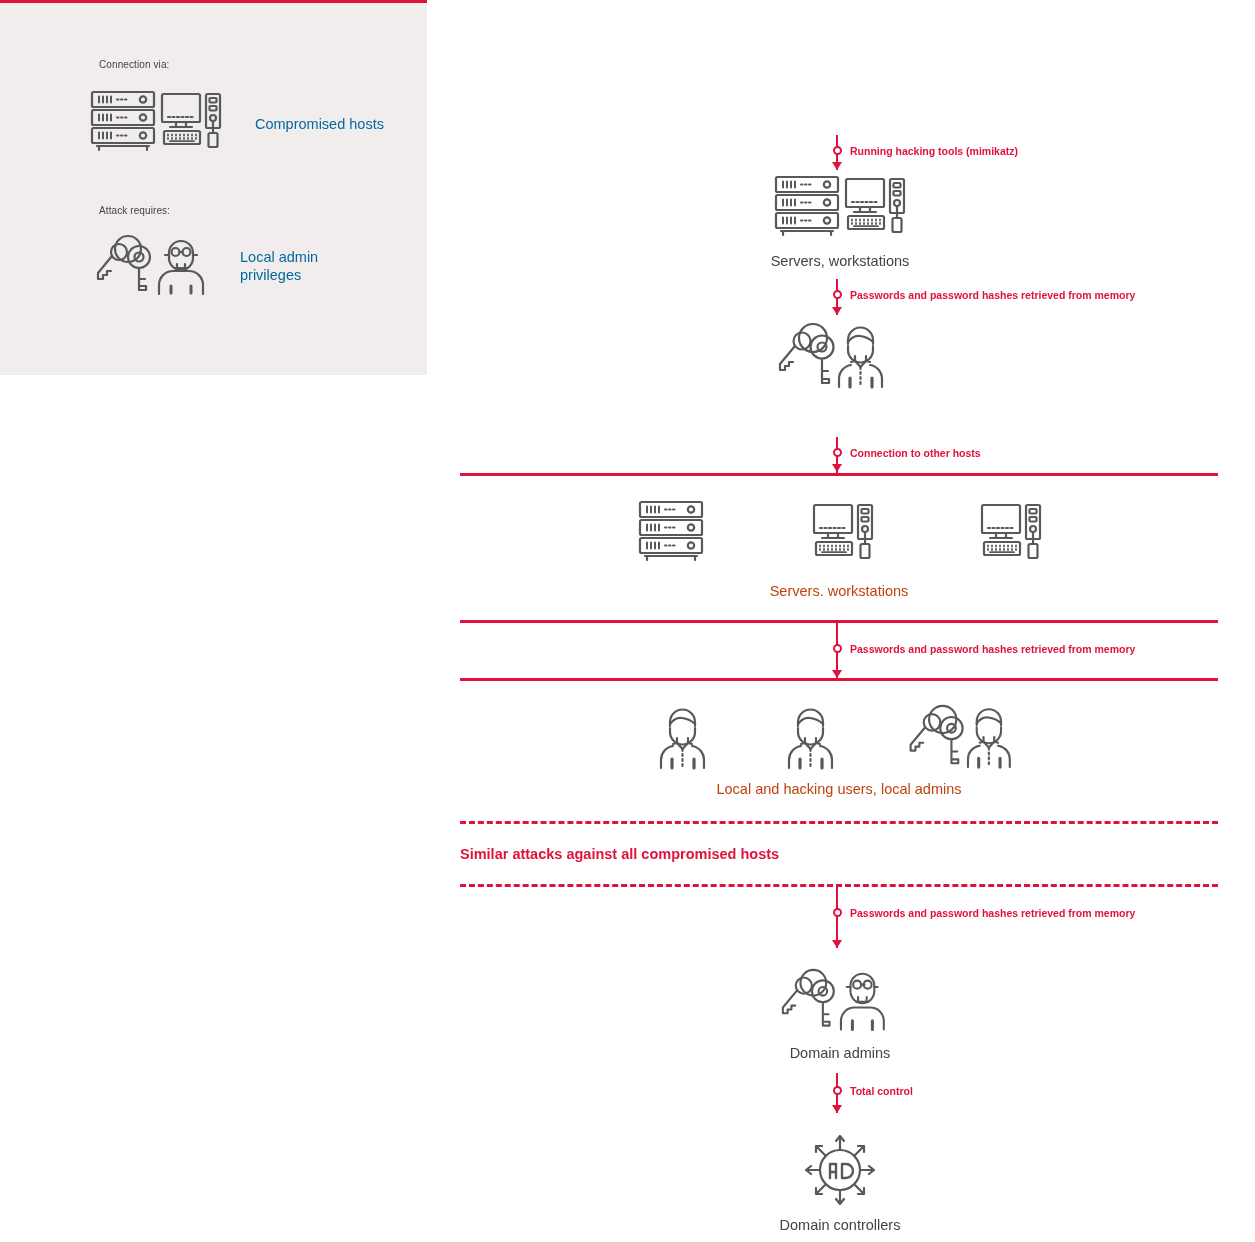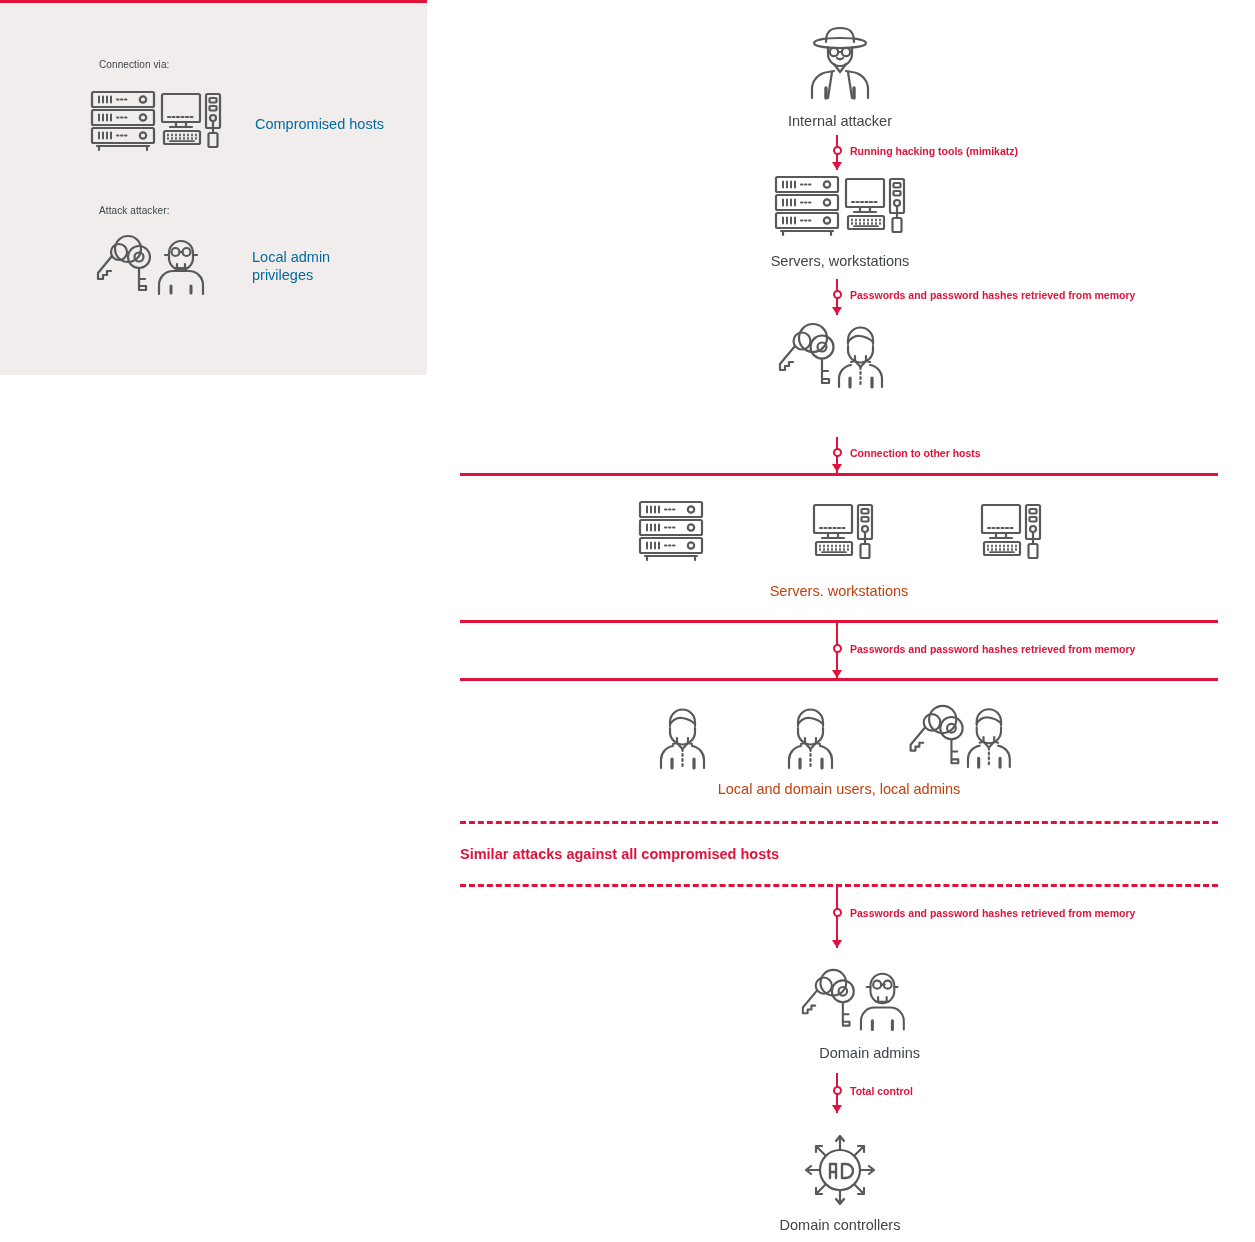--- a/index.html
+++ b/index.html
@@ -23,21 +23,21 @@
   }
   #legend-heading-1{top:56px;}
   #legend-heading-2{top:202px;}
   .legend-row{position:absolute;display:flex;align-items:center;}
   #legend-row-1{left:88px;top:86px;}
   #legend-row-2{left:95px;top:228px;}
   .legend-text{
     font-size:14.5px;color:#0369a1;line-height:18px;white-space:pre-line;
   }
   #legend-text-1{margin-left:31px;}
-  #legend-text-2{margin-left:31px;}
+  #legend-text-2{margin-left:19px;}
 
   
   #flow{
     position:absolute;left:0;top:0;width:1255px;height:1242px;
   }
   .node{position:absolute;text-align:center;}
   .node-icon{display:block;margin:0 auto;}
   .node-label{
     font-size:14.5px;color:#3f4447;line-height:18px;margin-top:6px;white-space:pre-line;
   }
@@ -120,21 +120,21 @@
         <rect x="121.5" y="9" width="7" height="4.5" rx="1"></rect>
         <rect x="121.5" y="17" width="7" height="4.5" rx="1"></rect>
         <circle cx="125" cy="29" r="3"></circle>
         <path d="M125 33v10"></path>
         <rect x="120.5" y="44" width="9" height="14" rx="1.5"></rect>
       </svg>
     </span>
     <span class="legend-text" id="legend-text-1">Compromised hosts</span>
   </div>
 
-  <div class="legend-heading" id="legend-heading-2">Attack attacker:</div>
+  <div class="legend-heading" id="legend-heading-2">Attack requires:</div>
 
   <div class="legend-row" id="legend-row-2">
     <span>
       <svg width="126" height="66" viewBox="0 0 126 66" fill="none" stroke="#58595b" stroke-width="2.2" stroke-linecap="round" stroke-linejoin="round">
 
         <circle cx="33" cy="18" r="13"></circle>
         <circle cx="24" cy="21" r="8"></circle>
         <path d="M17 25 L3 42 l0 6 l5 0 l0 -4 l4 0 l0 -4 l4 0"></path>
 
         <circle cx="44" cy="26" r="11"></circle>
@@ -152,45 +152,20 @@
         <path d="M76 55 v7 M96 55 v7" stroke-width="3"></path>
       </svg>
     </span>
     <span class="legend-text" id="legend-text-2">Local admin
 privileges</span>
   </div>
 </div>
 
 <div id="flow">
 
-  <div class="node" style="left:760px;top:24px;width:160px;">
-    <span class="node-icon">
-      <svg width="76" height="78" viewBox="0 0 76 78" fill="none" stroke="#58595b" stroke-width="2.2" stroke-linecap="round" stroke-linejoin="round">
-
-        <path d="M24 18 c0 -9 3 -14 14 -14 c11 0 14 5 14 14"></path>
-        <path d="M12 19 c0 -3 10 -5 26 -5 c16 0 26 2 26 5 c0 3 -10 5 -26 5 c-16 0 -26 -2 -26 -5 z"></path>
-
-        <path d="M26 23 v7 a12 12 0 0 0 24 0 v-7"></path>
-
-        <circle cx="32" cy="28" r="4.2"></circle>
-        <circle cx="44" cy="28" r="4.2"></circle>
-        <path d="M36.2 28 h3.6"></path>
-        <path d="M26 28 h1.8 M48.2 28 h2"></path>
-
-        <path d="M35 34 q3 2.5 6 0"></path>
-
-        <path d="M32 40 l6 8 l6 -8"></path>
-        <path d="M10 74 v-9 c0 -9 7 -16 16 -17 l6 -1"></path>
-        <path d="M66 74 v-9 c0 -9 -7 -16 -16 -17 l-6 -1"></path>
-        <path d="M30 48 l-4 26 M46 48 l4 26"></path>
-        <path d="M24 64 v10 M52 64 v10" stroke-width="3.4"></path>
-      </svg>
-    </span>
-    <div class="node-label">Internal attacker</div>
-  </div>
 
   <div class="connector" style="left:836px;top:135px;height:35px;">
     <div class="stem" style="height:35px;"></div>
     <div class="dot" style="top:11px;"></div>
     <div class="head" style="top:27px;"></div>
     <div class="ctext" style="top:10px;text-align:right;">Running hacking tools (mimikatz)</div>
   </div>
 
   <div class="node" style="left:760px;top:172px;width:160px;">
     <span class="node-icon">
@@ -389,36 +364,36 @@
         <path d="M78 38 v5 M89 38 v5"></path>
         <path d="M78 43 l5.5 6 l5.5 -6"></path>
         <path d="M74 44 l4 -1 M93 44 l-4 -1"></path>
         <path d="M62 69 v-8 a14 14 0 0 1 12 -14"></path>
         <path d="M105 69 v-8 a14 14 0 0 0 -12 -14"></path>
         <path d="M83.5 49 v20" stroke-dasharray="2 3"></path>
         <path d="M73 60 v9 M95 60 v9" stroke-width="3.2"></path>
       </svg>
     </span>
   </div>
-  <div class="group-caption" style="top:781px;">Local and domain users, local admins</div>
+  <div class="group-caption" style="top:781px;">Local and hacking users, local admins</div>
 
   <div class="hdash" style="top:821px;"></div>
 
   <div class="band-label" style="top:846px;">Similar attacks against all compromised hosts</div>
 
   <div class="hdash" style="top:884px;"></div>
 
   <div class="connector" style="left:836px;top:886px;height:62px;">
     <div class="stem" style="height:62px;"></div>
     <div class="dot" style="top:22px;"></div>
     <div class="head" style="top:54px;"></div>
     <div class="ctext" style="top:21px;">Passwords and password hashes retrieved from memory</div>
   </div>
 
-  <div class="node" style="left:760px;top:962px;width:160px;text-align:right;">
+  <div class="node" style="left:760px;top:962px;width:160px;">
     <span class="node-icon">
       <svg width="120" height="72" viewBox="0 0 126 70" fill="none" stroke="#58595b" stroke-width="2.2" stroke-linecap="round" stroke-linejoin="round">
         <circle cx="35" cy="19" r="13.5"></circle>
         <circle cx="25" cy="22" r="8.5"></circle>
         <path d="M18 27 L3 45 l0 6 l5 0 l0 -4 l4 0 l0 -4 l4 0"></path>
         <circle cx="45" cy="28" r="11.5"></circle>
         <circle cx="45" cy="28" r="4.5"></circle>
         <path d="M45 40 v24 l7 0 l0 -4 l-7 0 M45 52 l6 0"></path>
         <path d="M74 22 a12.5 12.5 0 0 1 25 0 v6 a12.5 12.5 0 0 1 -25 0 z"></path>
         <circle cx="81" cy="21" r="4.2"></circle>

